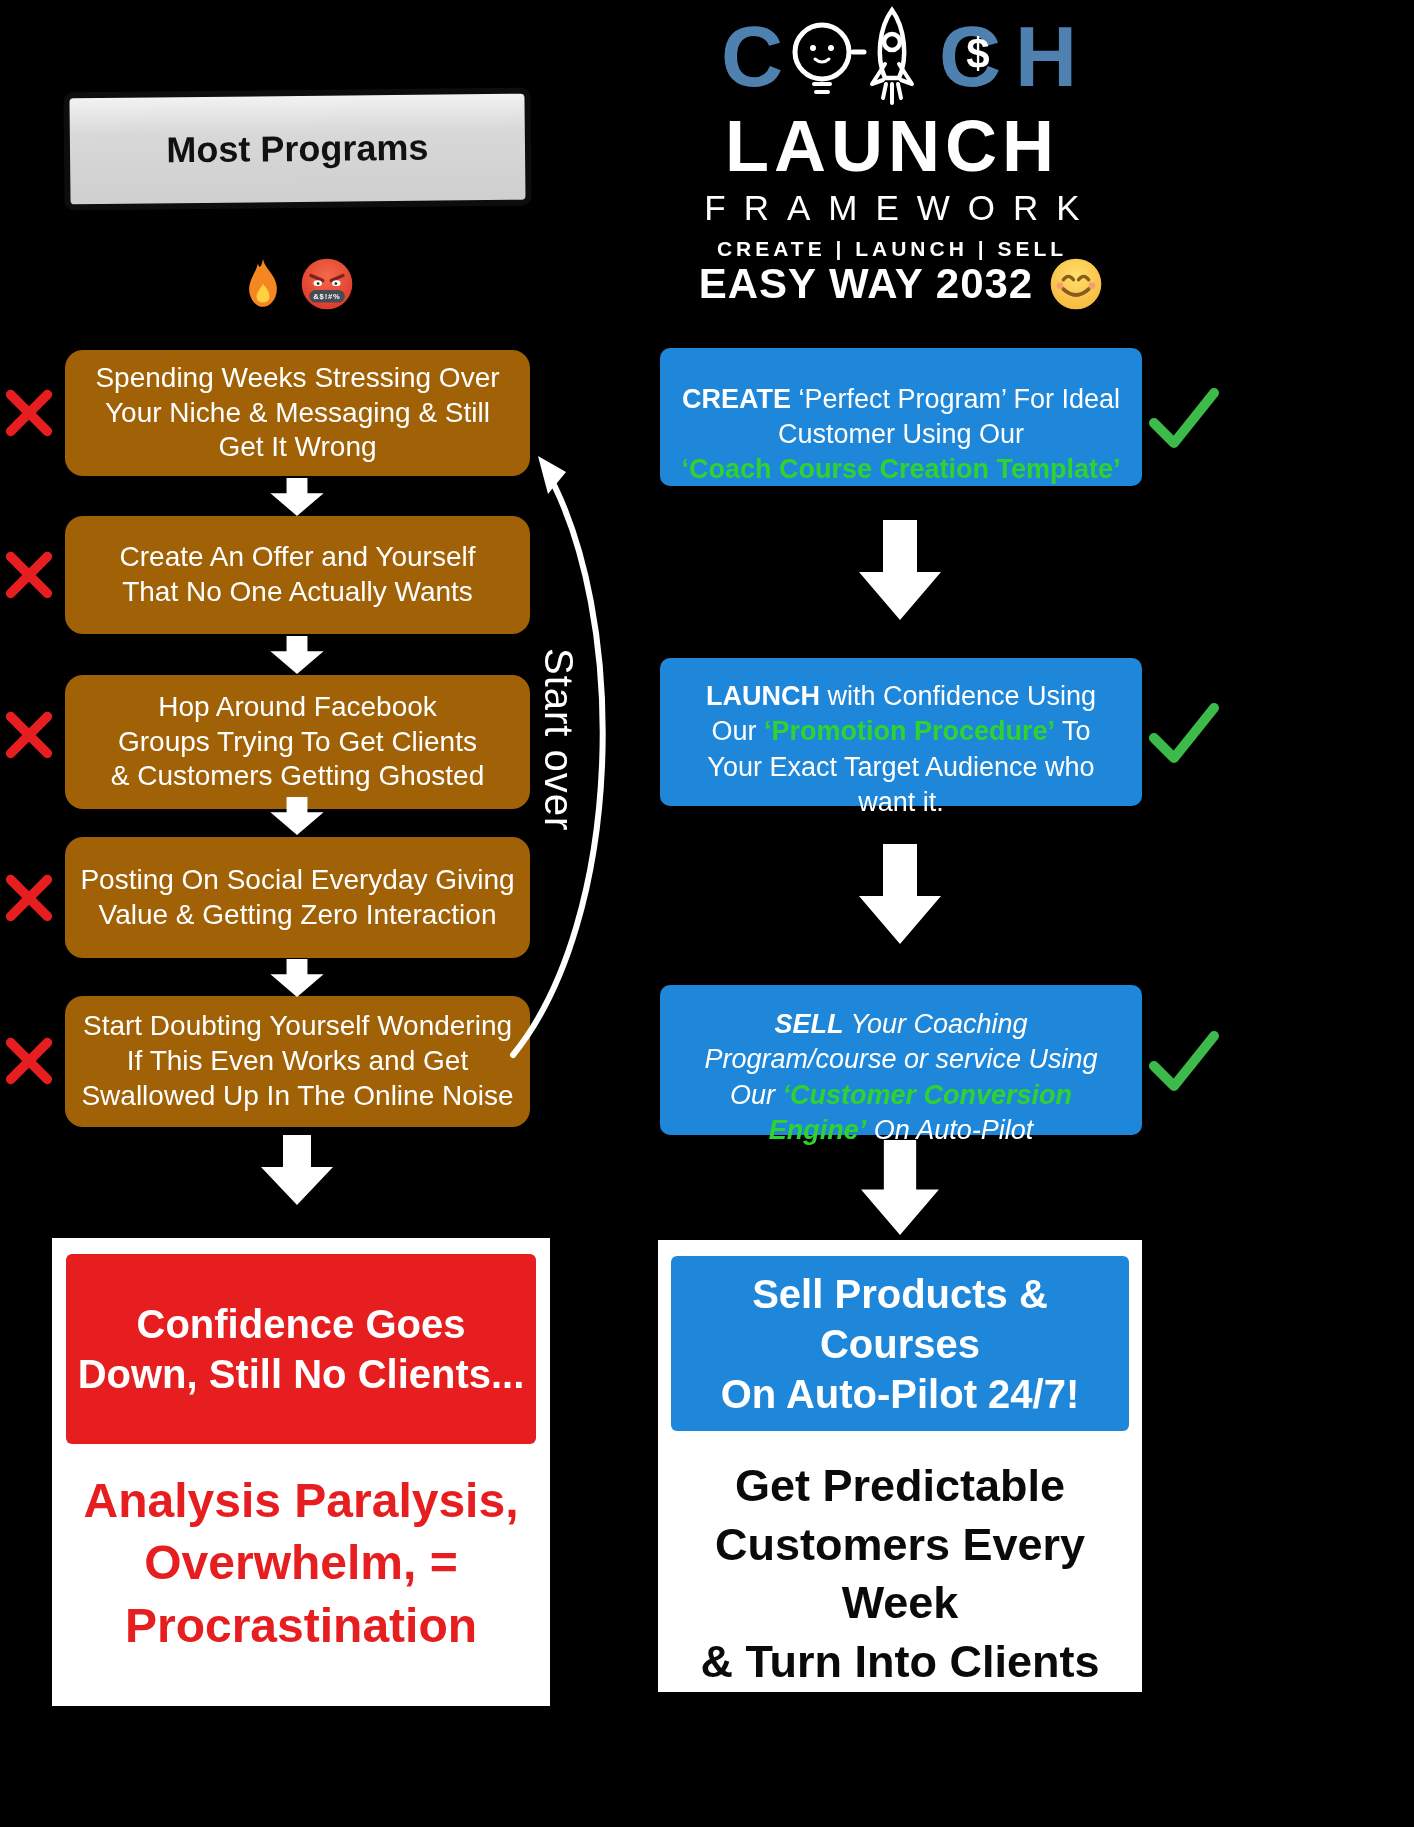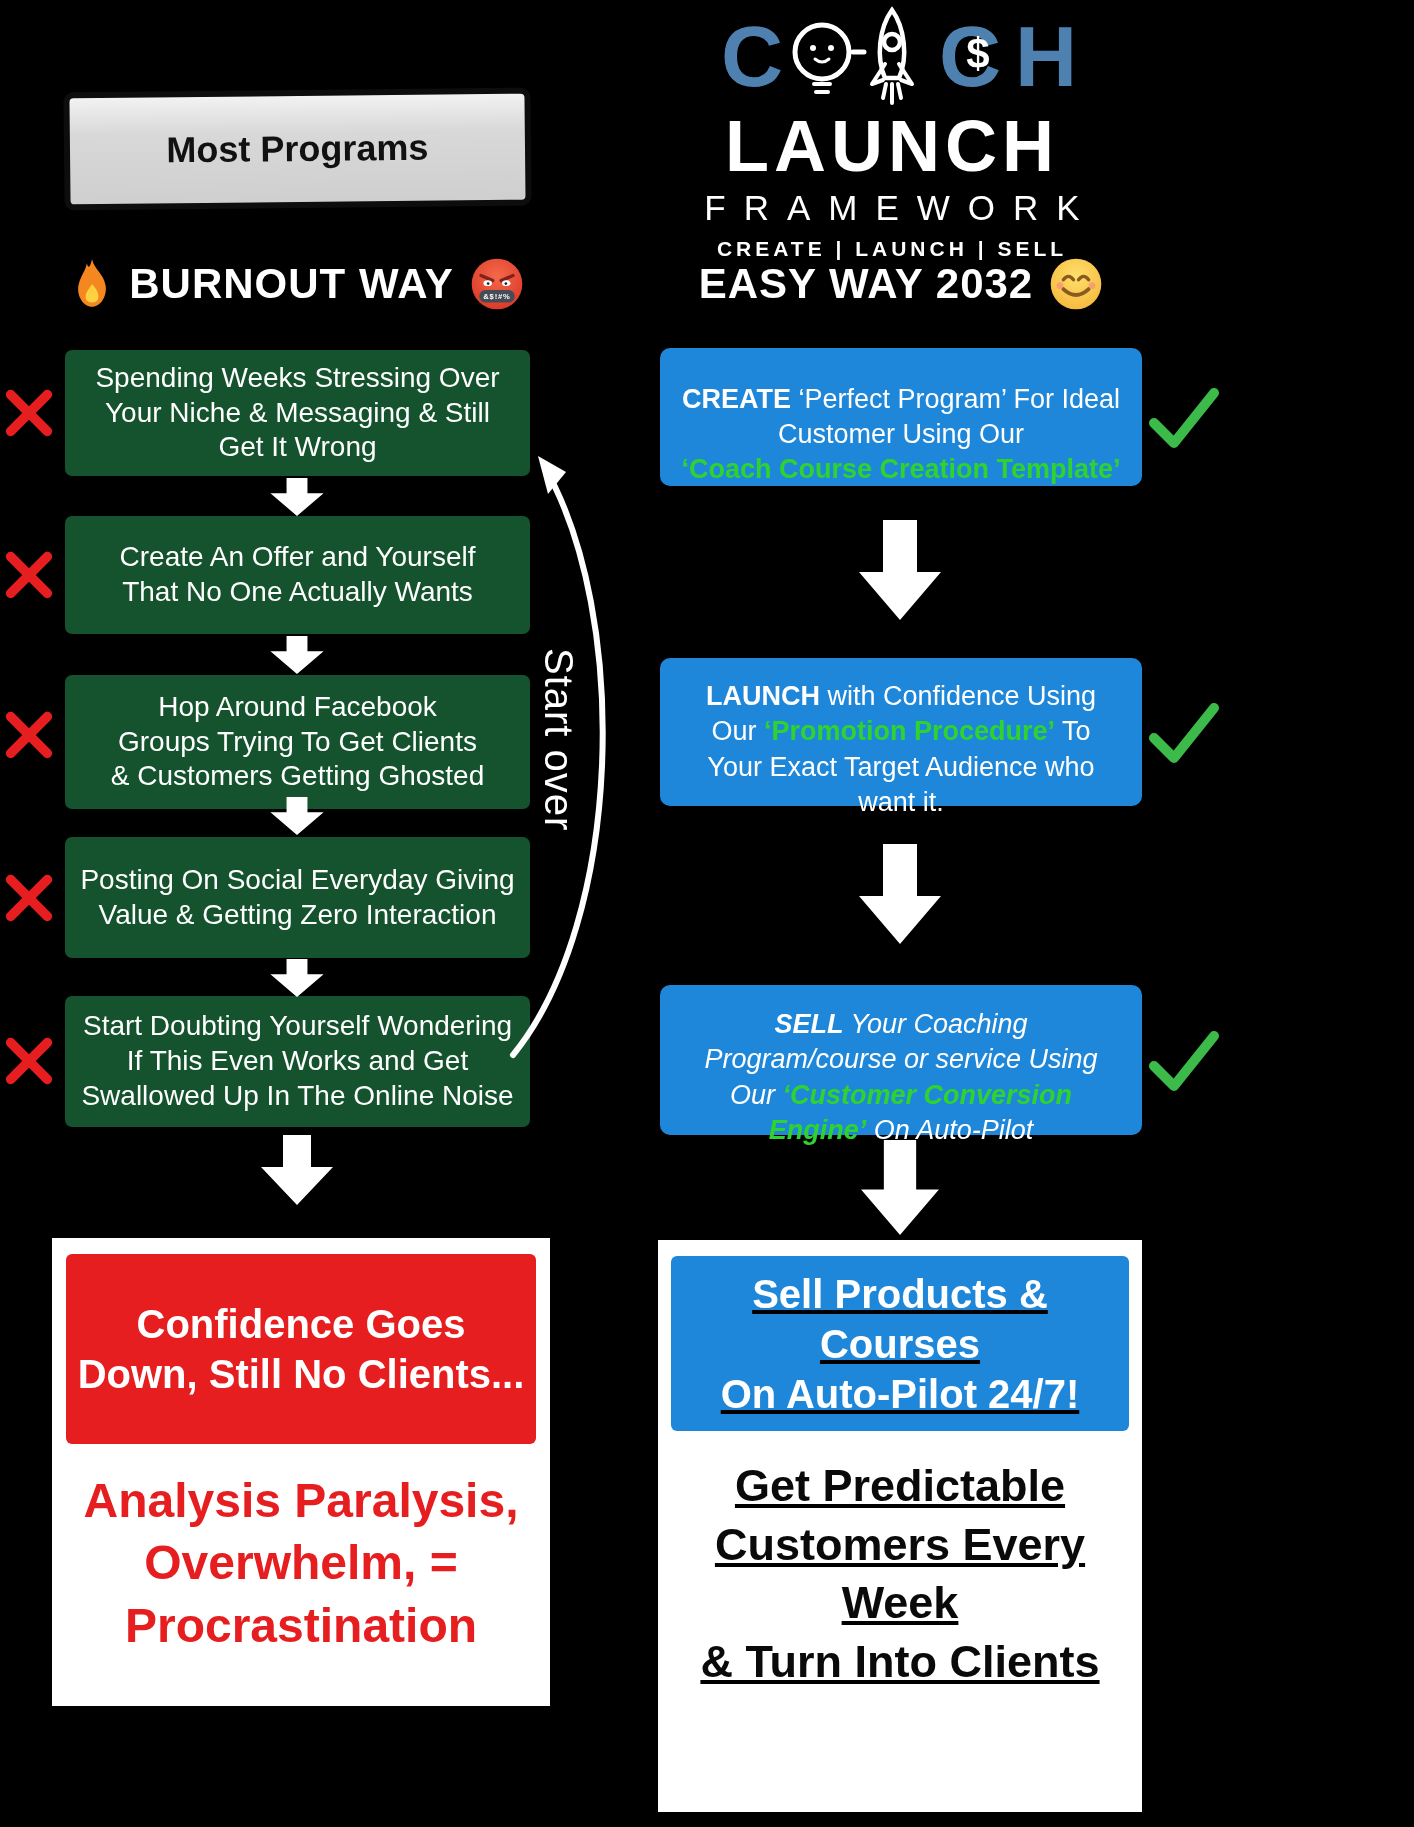--- a/index.html
+++ b/index.html
@@ -14,21 +14,21 @@
           box-shadow:0 0 0 6px rgba(255,255,255,0.05);}
   .banner span{font-weight:700;font-size:36px;color:#111;}
 
   .col-head{position:absolute;display:flex;align-items:center;justify-content:center;gap:16px;
             color:#fff;font-weight:700;font-size:42px;letter-spacing:1px;}
   #burnout-head{left:65px;top:252px;width:465px;height:64px;}
   #easy-head{left:660px;top:252px;width:482px;height:64px;}
   .icon-fire{width:42px;height:54px;}
   .icon-emoji{width:54px;height:54px;}
 
-  .rbox{position:absolute;left:65px;width:465px;background:#14532d;border-radius:7px;
+  .rbox{position:absolute;left:65px;width:465px;background:#a16207;border-radius:18px;
         display:flex;align-items:center;justify-content:center;text-align:center;
         color:#fff;font-size:28px;line-height:1.24;padding:0 10px;box-sizing:border-box;}
   .rbox span{white-space:pre-line;}
   .rb1{top:350px;height:126px;}
   .rb2{top:516px;height:118px;}
   .rb3{top:675px;height:134px;}
   .rb4{top:837px;height:121px;}
   .rb5{top:996px;height:131px;}
 
   .xmark{position:absolute;left:2px;width:54px;height:54px;}
@@ -62,21 +62,21 @@
   .c1{top:387px;}.c2{top:702px;}.c3{top:1030px;}
 
   
   .startover-arc{position:absolute;left:498px;top:450px;width:150px;height:625px;}
   .startover-label{position:absolute;left:536px;top:648px;writing-mode:vertical-rl;
                    color:#fff;font-size:40px;letter-spacing:1px;}
 
   
   .result-card{position:absolute;background:#fff;display:flex;flex-direction:column;align-items:center;}
   #result-left{left:52px;top:1238px;width:498px;height:468px;}
-  #result-right{left:658px;top:1240px;width:484px;height:572px;text-decoration:underline;}
+  #result-right{left:658px;top:1240px;width:484px;height:452px;}
 
   .inner-box{margin-top:16px;width:470px;border-radius:6px;display:flex;align-items:center;
              justify-content:center;text-align:center;color:#fff;font-weight:700;
              white-space:pre-line;line-height:1.25;}
   #result-left .inner-box{background:#e61e1f;height:190px;font-size:40px;}
   #result-right .inner-box{background:#1f87d9;height:175px;font-size:40px;width:458px;}
 
   .caption{margin-top:26px;text-align:center;font-weight:700;white-space:pre-line;line-height:1.3;}
   #result-left .caption{color:#e61e1f;font-size:48px;}
   #result-right .caption{color:#0a0a0a;font-size:45px;}
@@ -88,21 +88,20 @@
 
   <div class="banner">
     <span>Most Programs</span>
   </div>
 
   <div class="col-head" id="burnout-head">
     <svg class="icon-fire" viewBox="0 0 40 52">
       <path d="M20 2 C22 12 31 16 33 27 C35 38 28 48 20 48 C12 48 5 38 7 27 C9 18 14 13 15 6 C16 10 18 12 20 2 Z" fill="#f4871f"></path>
       <path d="M20 26 C24 31 27 34 26 40 C25 45 15 45 14 40 C13 35 17 31 20 26 Z" fill="#ffd040"></path>
     </svg>
-    <span>BURNOUT WAY</span>
     <svg class="icon-emoji" viewBox="0 0 64 64">
       <defs>
         <radialGradient id="ag" cx="50%" cy="35%" r="75%">
           <stop offset="0%" stop-color="#f4694a"></stop>
             <stop offset="100%" stop-color="#d93425"></stop>
         </radialGradient>
       </defs>
       <circle cx="32" cy="32" r="30" fill="url(#ag)"></circle>
       <path d="M13 22 L27 28" stroke="#80221a" stroke-width="4" stroke-linecap="round"></path>
       <path d="M51 22 L37 28" stroke="#80221a" stroke-width="4" stroke-linecap="round"></path>

